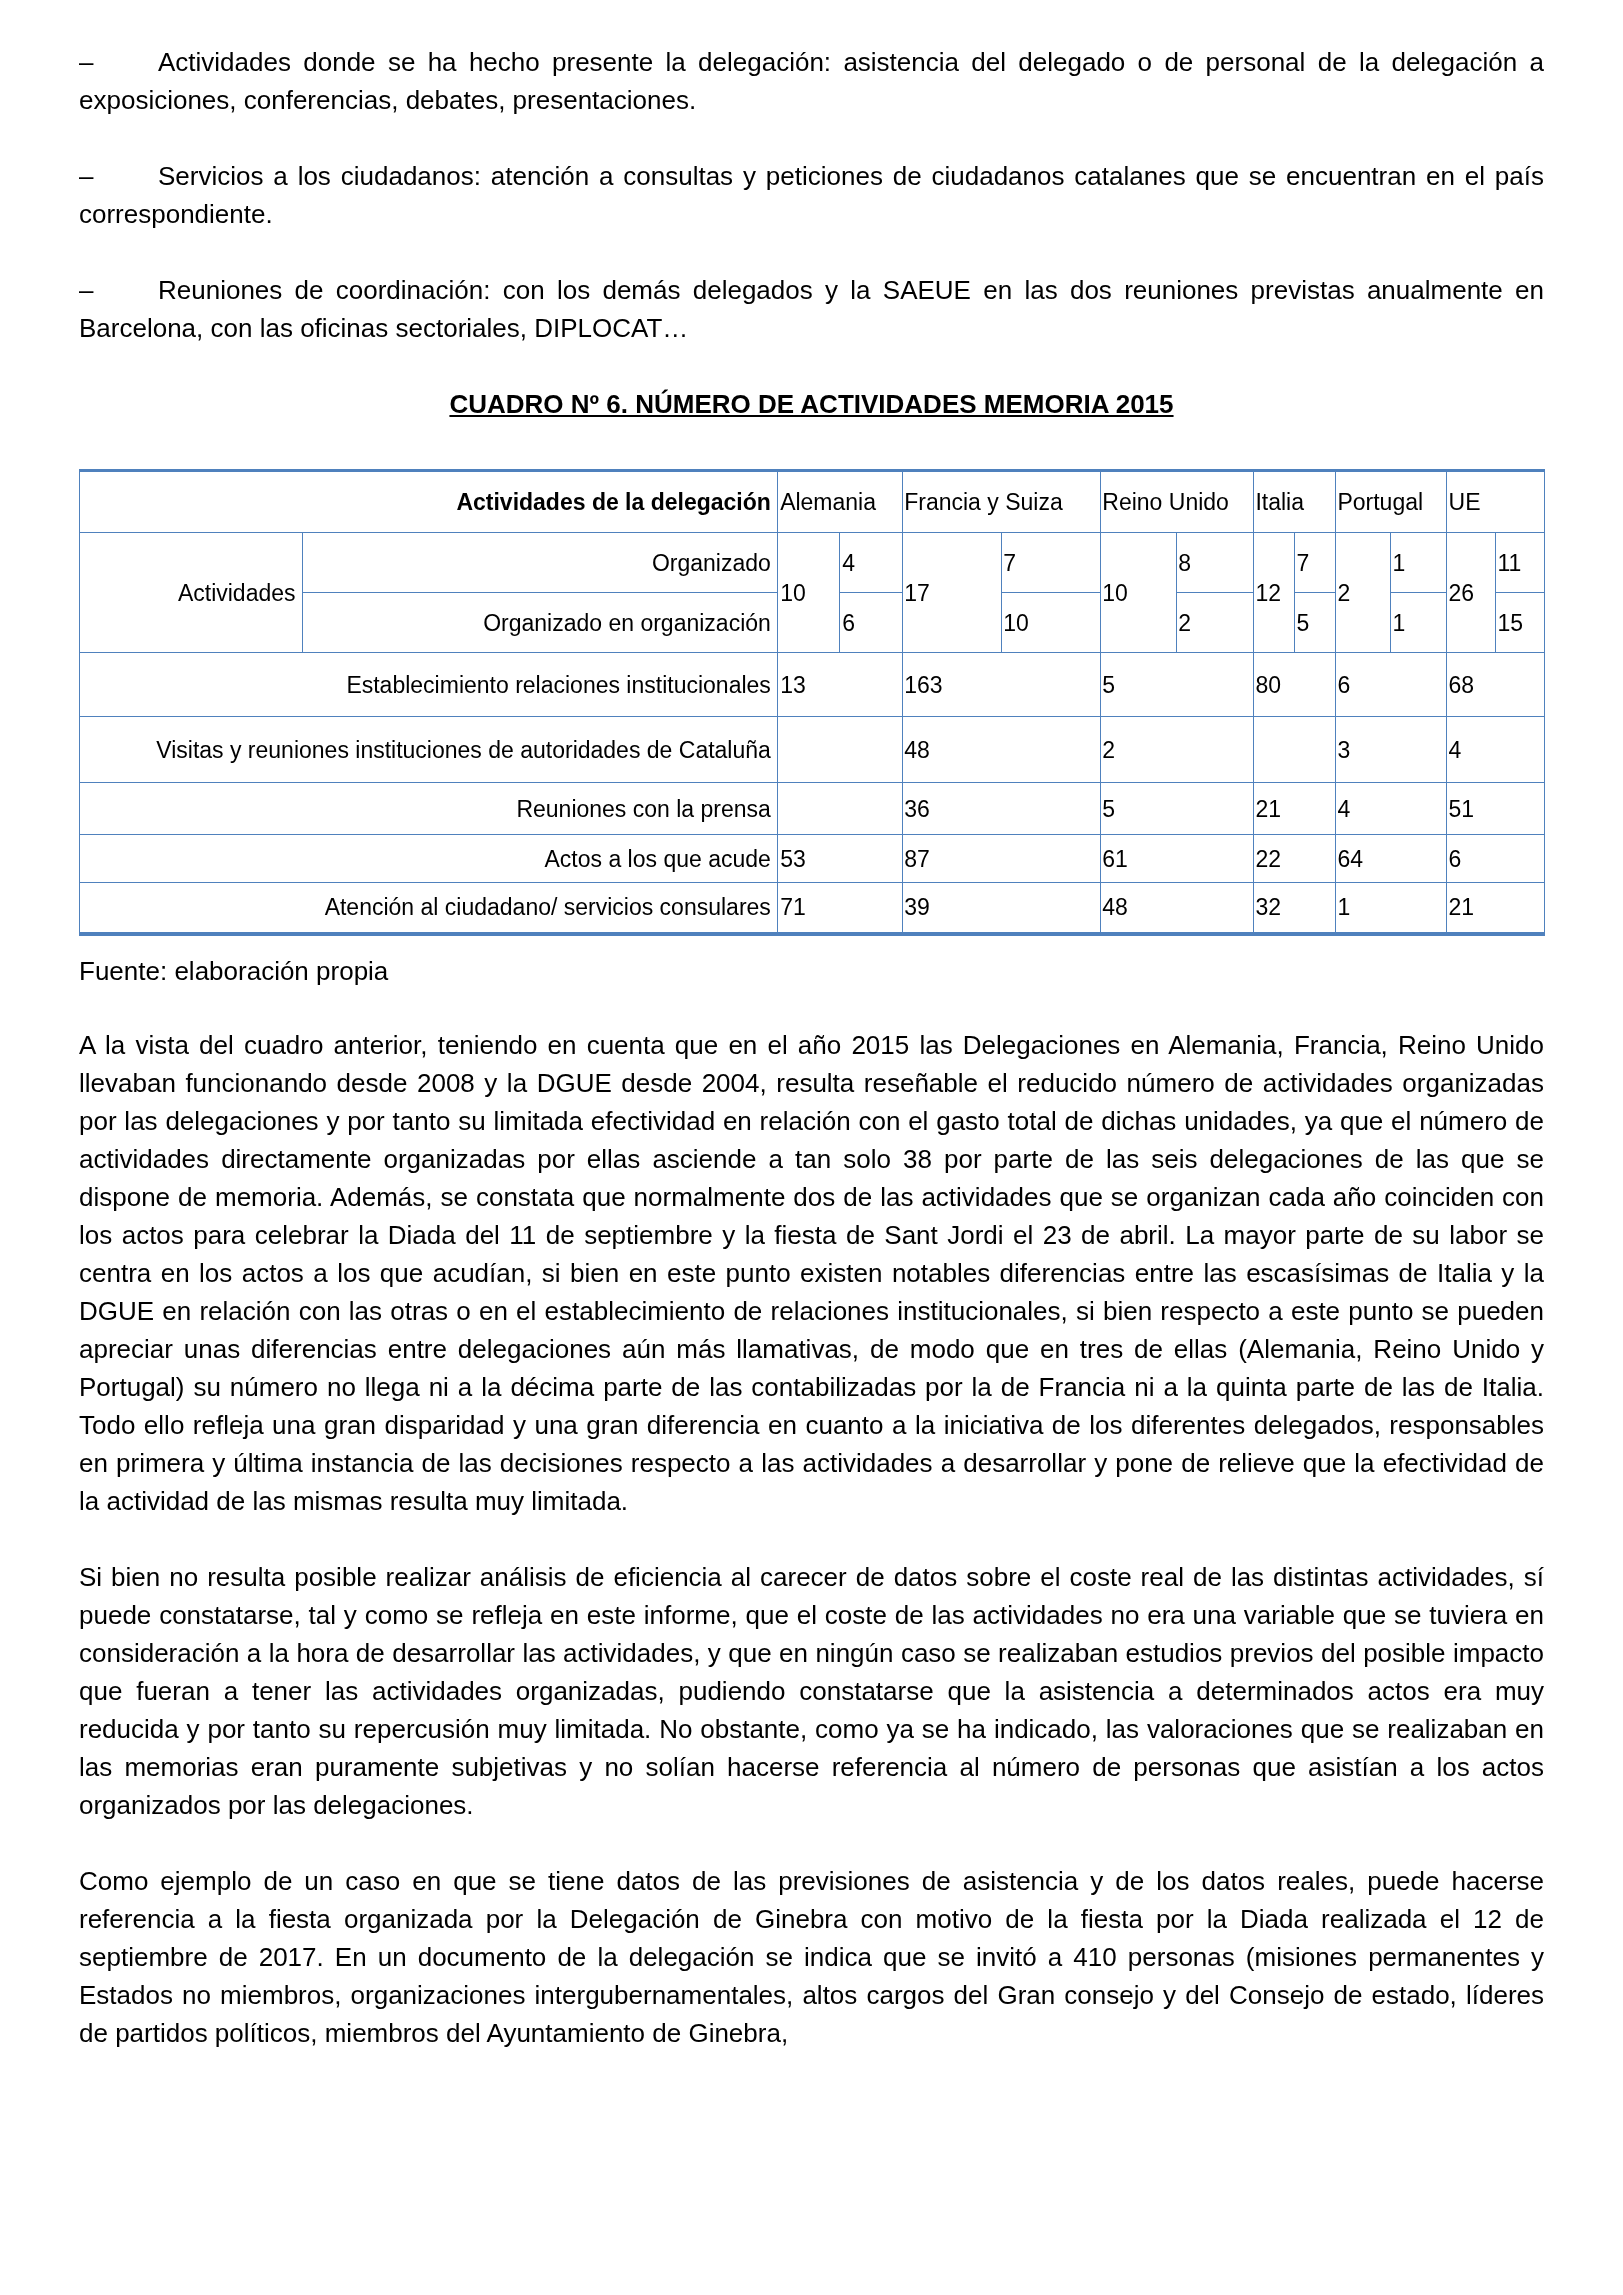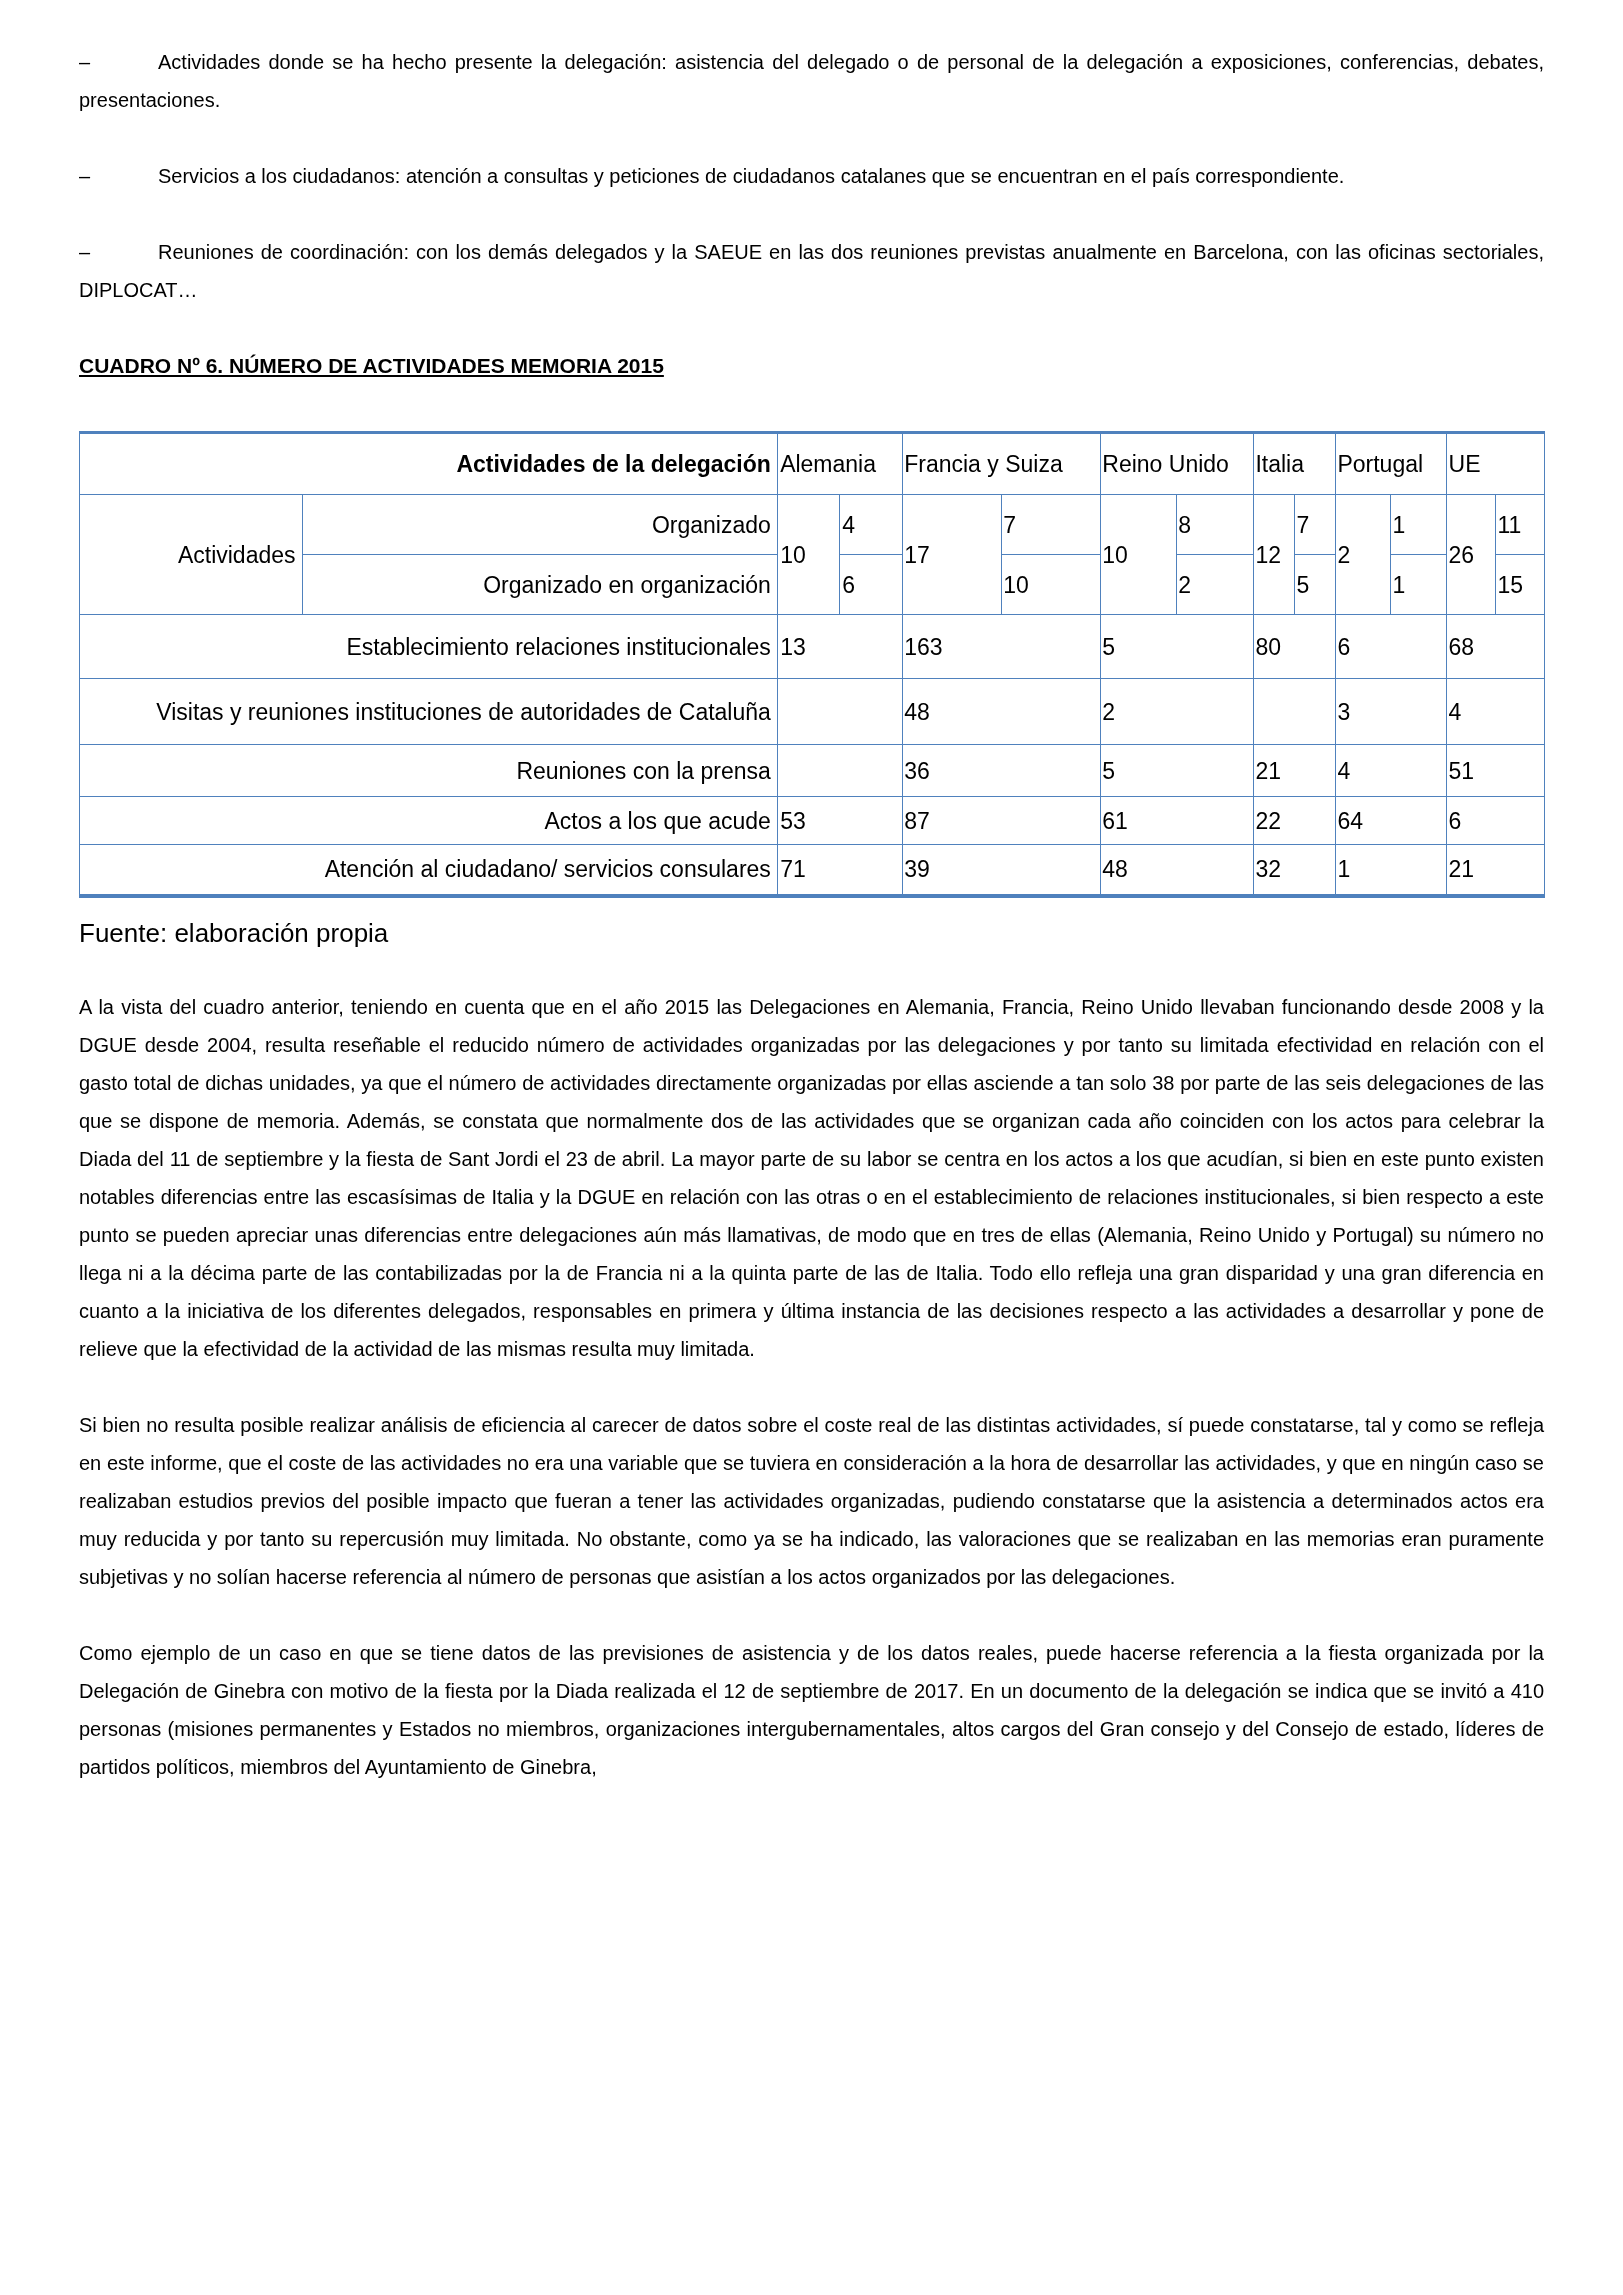--- a/index.html
+++ b/index.html
@@ -8,34 +8,34 @@
     font-family: "Liberation Sans", "DejaVu Sans", sans-serif;
     color: #000000;
   }
   .page {
     width: 1623px;
     min-height: 2295px;
     padding: 43px 79px 25px 79px;
     background: #ffffff;
   }
   .para, .bullet {
-    font-size: 20px;
+    font-size: 26px;
     line-height: 38px;
     text-align: justify;
     margin: 0 0 38px 0;
   }
   .bullet .dash {
     display: inline-block;
     width: 79px;
   }
   .table-title {
-    font-size: 21px;
+    font-size: 26px;
     font-weight: bold;
     text-decoration: underline;
-    text-align: left;
+    text-align: center;
     margin: 13.2px 0 46px 0;
     line-height: 38px;
   }
   table.tbl {
     border-collapse: collapse;
     width: 1466px;
     table-layout: fixed;
     font-size: 23px;
     line-height: 28px;
     border: 1.7px solid #4f81bd;

